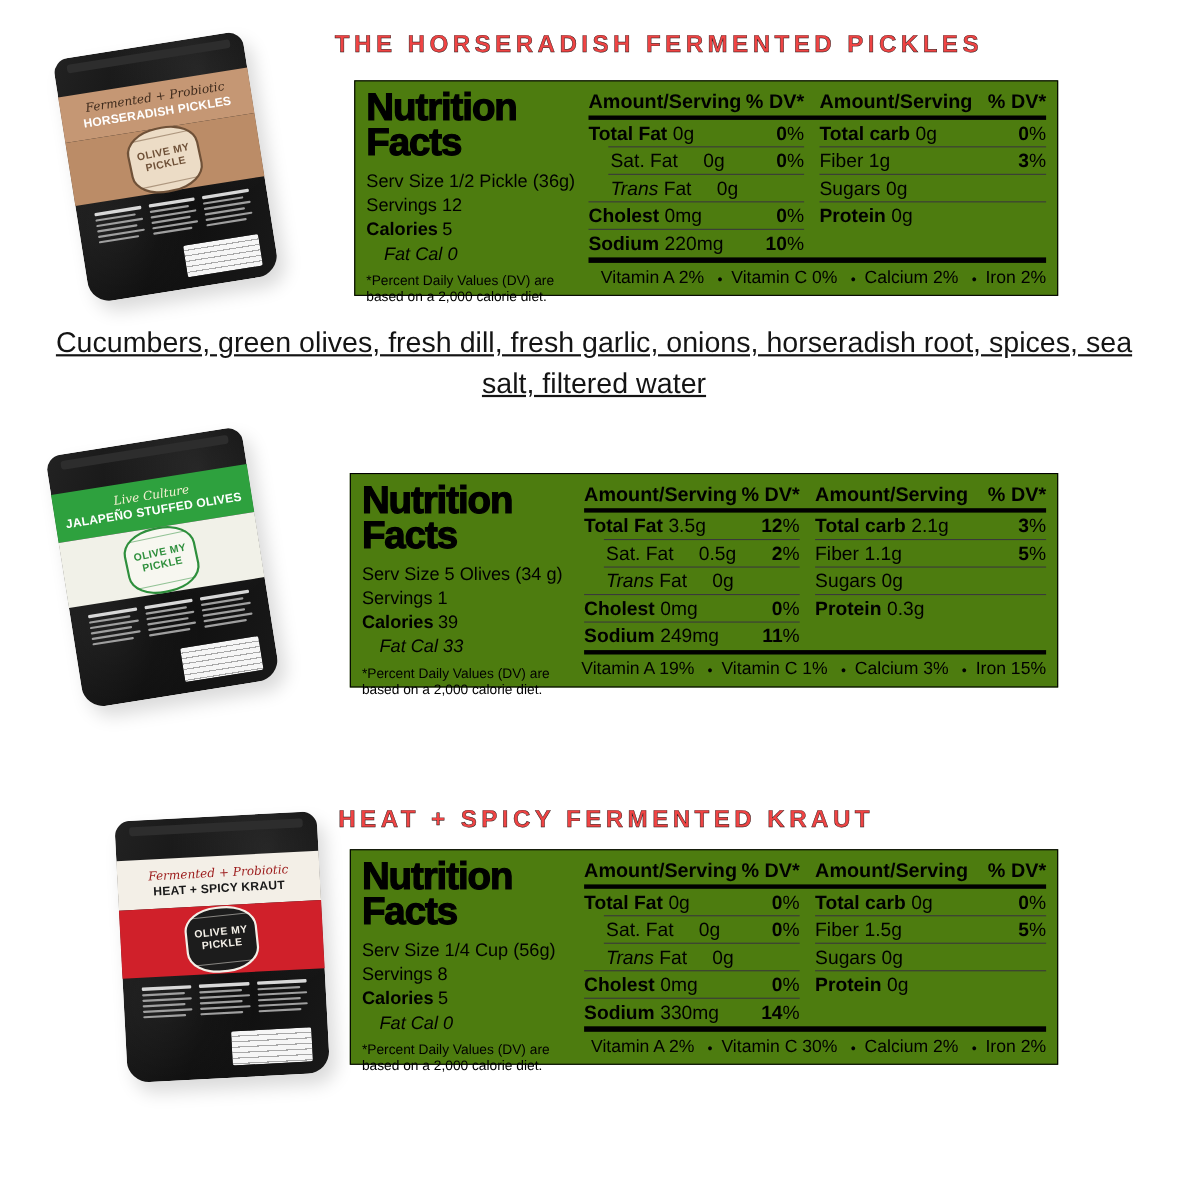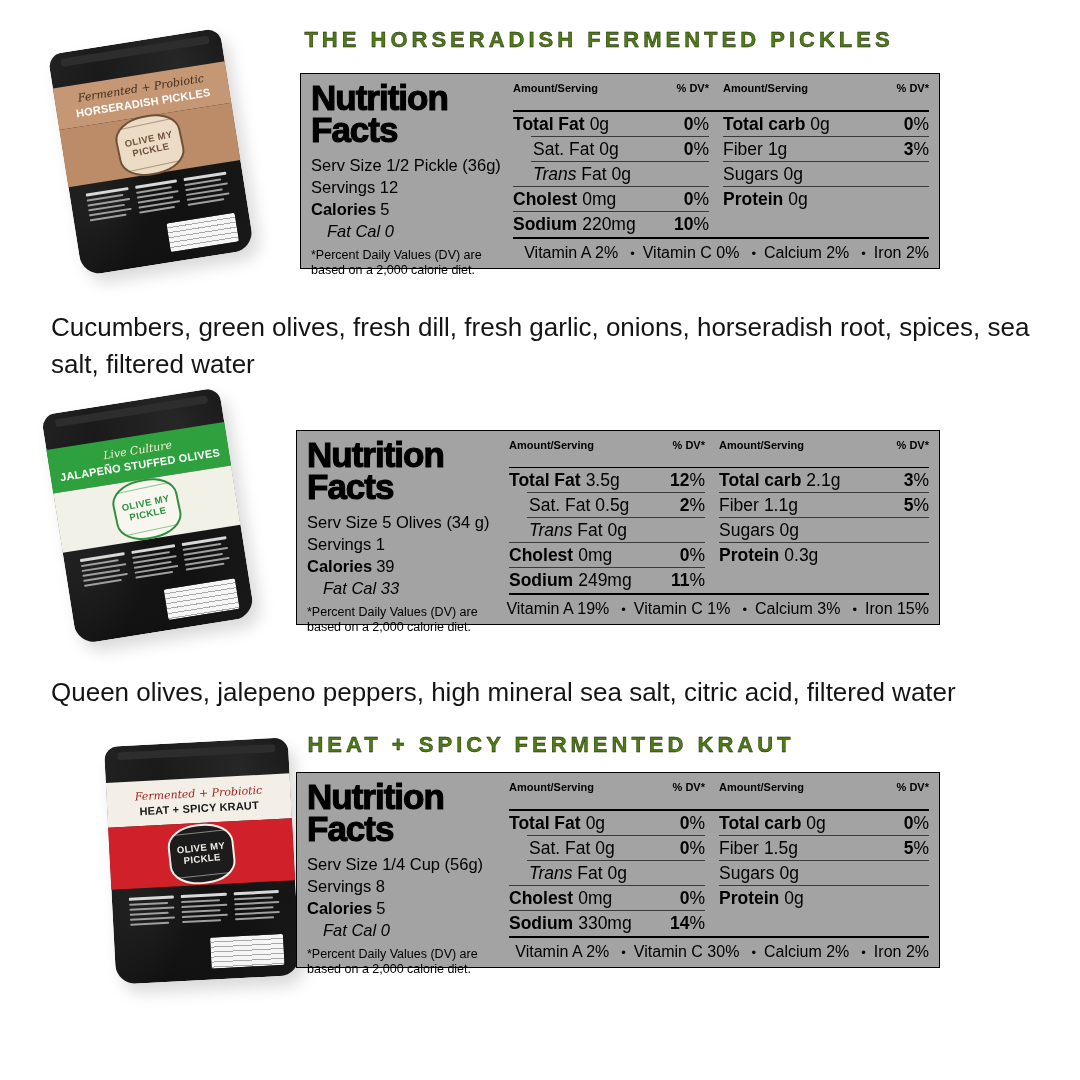--- a/index.html
+++ b/index.html
@@ -1,28 +1,28 @@
 <!DOCTYPE html>
 <html><head>
 <meta charset="utf-8">
 <style>
   html,body{margin:0;padding:0;background:#fff;}
   .canvas{position:relative;width:1080px;height:1080px;background:#fff;overflow:hidden;
           font-family:"Liberation Sans",sans-serif;color:#000;}
 
   
   .ptitle{position:absolute;transform:translateX(-50%);margin:0;font-size:22px;font-weight:bold;
-          letter-spacing:4px;white-space:nowrap;color:#4d7c0f;-webkit-text-stroke:.4px #121212;}
+          letter-spacing:4px;white-space:nowrap;color:#ef4444;-webkit-text-stroke:.4px #121212;}
   .t1{left:599px;top:27px;}
   .t2{left:498px;top:379px;}
   .t3{left:543px;top:732px;padding-left:16px;}
 
   
-  .ing{position:absolute;left:50%;transform:translateX(-50%);width:1010px;margin:16px;text-align:left;
-       font-size:26px;line-height:36.5px;color:#141414;}
+  .ing{position:absolute;left:50%;transform:translateX(-50%);width:1010px;margin:0;text-align:center;
+       font-size:26px;line-height:36.5px;color:#141414;text-decoration:underline;}
   .ing1{top:293px;} .ing2{top:658px;} .ing3{top:990px;}
 
   
   .pouch{position:absolute;}
   .p1{left:64px;top:40px;width:174px;height:224px;transform:rotate(-9deg);}
   .p2{left:58px;top:400px;width:180px;height:232px;transform:rotate(-9deg);}
   .p3{left:110px;top:742px;width:184px;height:238px;transform:rotate(-3deg);}
   .pouch-body{width:100%;height:100%;position:relative;border-radius:14px 14px 20px 20px;
     background:
       radial-gradient(ellipse at 75% 15%, rgba(255,255,255,.10), transparent 45%),
@@ -44,46 +44,46 @@
   .barrel::before{top:6px;} .barrel::after{bottom:6px;}
   .finecols{position:absolute;top:63%;left:9%;right:9%;height:20%;display:flex;gap:7px;}
   .fc{flex:1;display:flex;flex-direction:column;gap:3px;padding-top:2px;}
   .fc i{display:block;height:2px;background:#9f9f9f;border-radius:1px;}
   .fc i:first-child{background:#d8d8d8;height:3px;}
   .fc i:nth-child(2n){width:86%;}
   .mini{position:absolute;right:8%;bottom:4.5%;width:40%;height:13%;background:#f6f6f6;border-radius:2px;
         background-image:repeating-linear-gradient(to bottom,transparent 0 4px,#a8a8a8 4px 5px);}
 
   
-  .nf{position:absolute;display:flex;background:#a3a3a3;border:1.5px solid #000;box-sizing:border-box;
-      padding:6px 10px;color:#000;}
+  .nf{position:absolute;display:flex;background:#4d7c0f;border:1.5px solid #000;box-sizing:border-box;
+      padding:6px 10px;color:#000;margin-left:22px;}
   .nf1{left:300px;top:73px;width:640px;height:196px;}
   .nf2{left:296px;top:430px;width:644px;height:195px;}
   .nf3{left:296px;top:772px;width:644px;height:196px;}
   .nf-left{width:190px;flex:none;padding-top:2px;}
   .nf-big{font-size:35px;line-height:32px;font-weight:bold;letter-spacing:-1px;
           -webkit-text-stroke:1.1px #000;margin-bottom:8px;}
   .nf-line{font-size:16.5px;line-height:22px;white-space:nowrap;}
   .nf-cal b{margin-right:4px;}
   .nf-fatcal{padding-left:16px;font-style:italic;}
   .nf-foot{font-size:12.5px;line-height:14.5px;margin-top:6px;max-width:182px;}
   .nf-right{flex:1;display:flex;flex-direction:column;padding-left:12px;min-width:0;}
-  .nf-head{display:flex;font-weight:bold;font-size:11px;padding:2px 0 16px;}
+  .nf-head{display:flex;font-weight:bold;font-size:18px;padding:2px 0 2px;}
   .hp{width:196px;display:flex;justify-content:space-between;}
   .hgap{width:14px;flex:none;}
   .hp2{flex:1;width:auto;}
   .hbar{height:7px;background:#000;}
   .nf-cols{display:flex;flex:1;}
   .pair{width:196px;display:flex;flex-direction:column;}
   .pair2{flex:1;width:auto;}
   .nf-row{position:relative;height:25px;display:flex;align-items:center;font-size:17.5px;white-space:nowrap;}
   .nf-row::after{content:"";position:absolute;left:0;right:0;bottom:0;height:1px;background:#3a3a3a;}
   .nf-row.di::after{left:18px;}
   .nf-row.nd::after{display:none;}
-  .nf-row.s{padding-left:20px;}
+  .nf-row.s{padding-left:20px;gap:18px;}
   .nf-row .rn{font-weight:normal;}
   .nf-row.m .rn{font-weight:bold;}
   .nf-row .rn em{font-style:italic;font-weight:normal;}
   .rv{margin-left:5px;}
   .rd{margin-left:auto;font-weight:bold;}
   .rd .pc{font-weight:normal;}
   .bbar{height:8px;background:#000;margin-top:auto;}
   .vits{display:flex;align-items:center;font-size:16px;padding-top:5px;white-space:nowrap;justify-content:flex-end;}
   .dot{font-size:13px;margin:0 8px 0 12px;}
 </style>
@@ -344,21 +344,20 @@
           <span class="dot">•</span>
           <span class="vit">Vitamin C 1%</span>
           <span class="dot">•</span>
           <span class="vit">Calcium 3%</span>
           <span class="dot">•</span>
           <span class="vit">Iron 15%</span>
         </div>
     </div>
   </div>
 
-  <p class="ing ing2">Queen olives, jalepeno peppers, high mineral sea salt, citric acid, filtered water</p>
 
   <h2 class="ptitle t3">HEAT + SPICY FERMENTED KRAUT</h2>
 
   <div class="pouch p3">
     <div class="pouch-body">
       <div class="seal"></div>
       <div class="strip1" style="background: rgb(243, 239, 231);">
         <div class="script" style="color: rgb(156, 27, 27);">Fermented + Probiotic</div>
         <div class="pname" style="color: rgb(25, 25, 25);">HEAT + SPICY KRAUT</div>
       </div>

